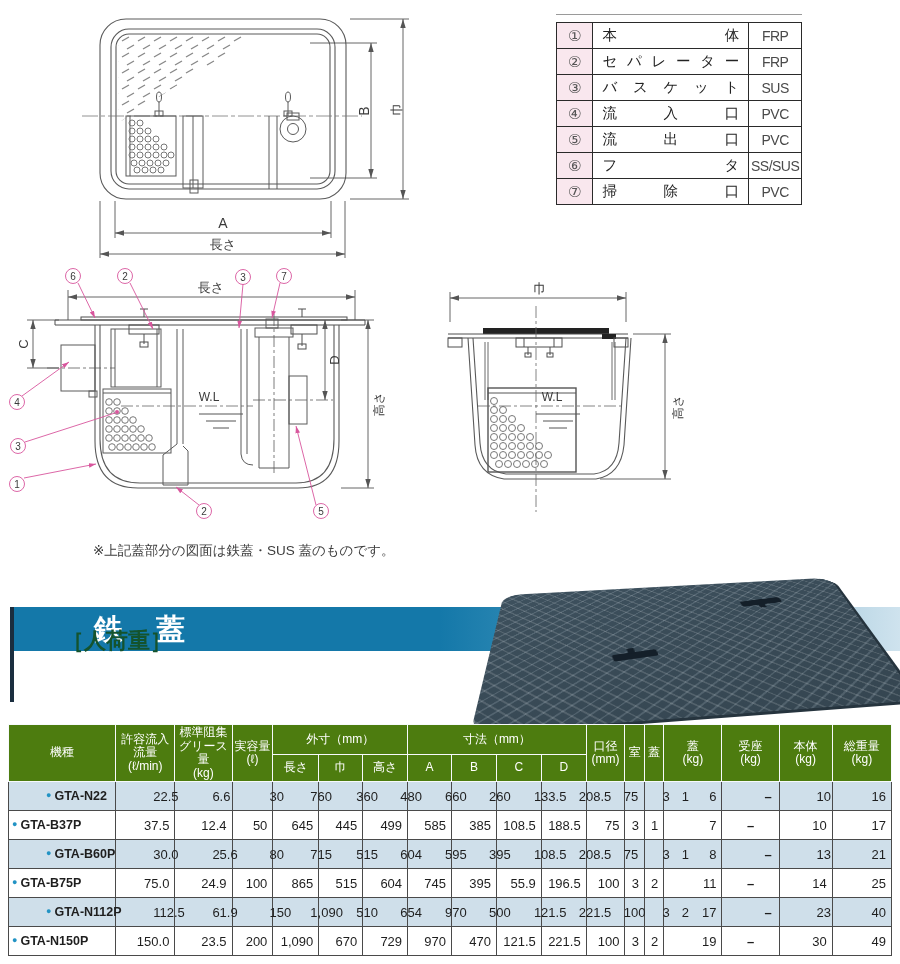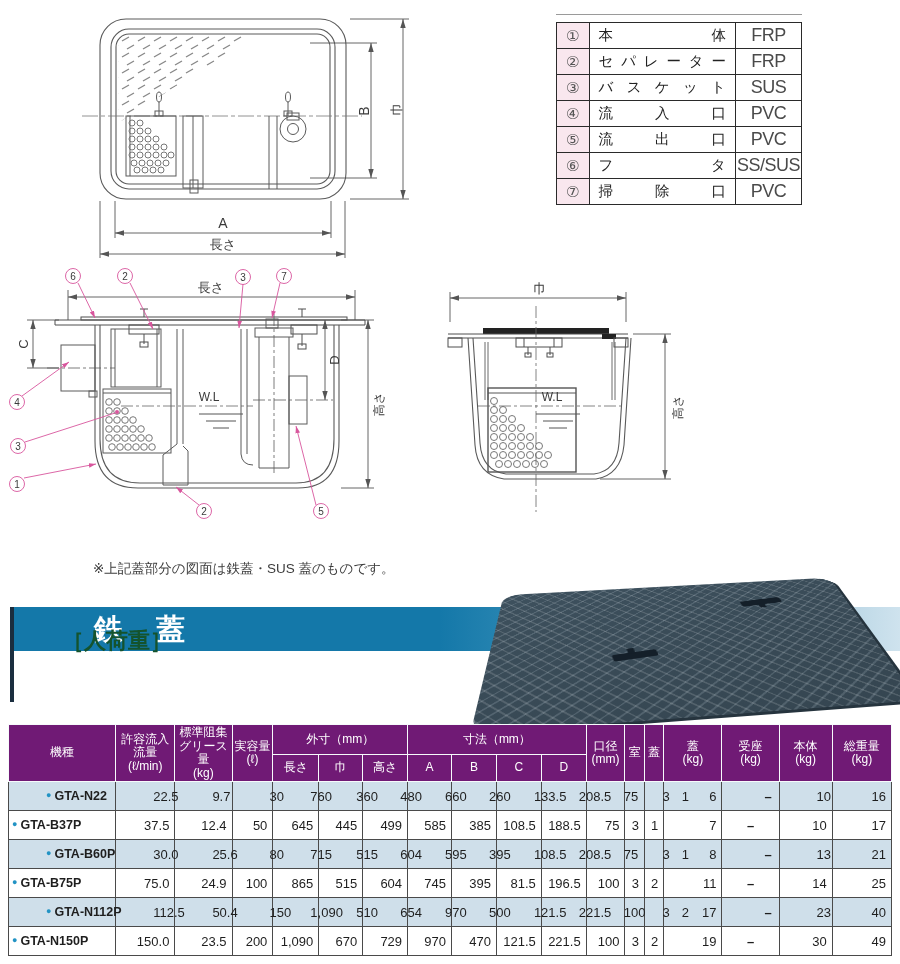--- a/index.html
+++ b/index.html
@@ -6,25 +6,25 @@
   .page{position:relative;width:900px;height:964px;background:#fff;overflow:hidden;
         font-family:"Liberation Sans","DejaVu Sans",sans-serif;color:#222;}
   svg text{font-family:"Liberation Sans","DejaVu Sans",sans-serif;fill:#3a3a3a;}
 
   
   .parts-wrap{position:absolute;left:556px;top:14px;width:246px;border-top:1px solid #9a9a9a;padding-top:7px;}
   .parts-table{border-collapse:collapse;width:246px;}
   .parts-table td{border:1px solid #2a2a2a;height:23px;}
   .pt-no{width:38px;background:#f9e7ee;text-align:center;font-size:15px;color:#555;}
   .pt-name{width:148px;padding:0 9px;font-size:14.5px;color:#222;}
-  .pt-mat{width:50px;text-align:center;font-size:18px;color:#4a4a4a;letter-spacing:-0.5px;}
+  .pt-mat{width:50px;text-align:center;font-size:14px;color:#4a4a4a;letter-spacing:-0.5px;}
   .jchars{display:flex;justify-content:space-between;align-items:center;}
 
   
-  .note{position:absolute;left:93px;top:560px;font-size:13.5px;color:#3c3c3c;}
+  .note{position:absolute;left:93px;top:542px;font-size:13.5px;color:#3c3c3c;}
 
   
   .leftbar{position:absolute;left:10px;top:607px;width:4px;height:95px;background:#1b2e3f;}
   .banner{position:absolute;left:14px;top:607px;width:886px;height:44px;
           background:linear-gradient(90deg,#1478a9 0%,#1478a9 48%,#4c9cc0 70%,#a6cadd 88%,#cfe3ee 100%);}
   .banner-title{padding-left:80px;line-height:44px;font-size:29px;font-weight:bold;color:#fff;letter-spacing:2px;}
   .subtitle{position:absolute;left:62px;top:626px;font-size:22px;font-weight:bold;color:#14532d;}
 
   
   .lid-stage{position:absolute;left:468px;top:568px;width:432px;height:160px;perspective:700px;perspective-origin:50% 10%;}
@@ -37,21 +37,21 @@
      box-shadow:3px 4px 0 #26343e;}
   .lid-handle{position:absolute;background:#141f29;border-radius:3px;}
   .lid-handle.h1{left:31%;top:56%;width:44px;height:12px;transform:rotate(-8deg);}
   .lid-handle.h1::after{content:"";position:absolute;left:16px;top:-8px;width:7px;height:10px;background:#141f29;}
   .lid-handle.h2{left:69%;top:18%;width:46px;height:12px;transform:rotate(-8deg);}
   .lid-handle.h2::after{content:"";position:absolute;left:18px;top:9px;width:7px;height:10px;background:#141f29;}
 
   
   .spec-wrap{position:absolute;left:8px;top:724px;}
   .spec{border-collapse:collapse;table-layout:fixed;width:884px;}
-  .spec th{background:#701a75;color:#fff;font-weight:normal;border:1px solid #f7fafc;
+  .spec th{background:#4d7c0f;color:#fff;font-weight:normal;border:1px solid #f7fafc;
            font-size:12px;line-height:1.13;white-space:pre-line;padding:1px 0;}
   .spec thead tr:first-child th{height:25px;}
   .spec thead tr:last-child th{height:22px;}
   .spec td{border:1px solid #4a4a4a;font-size:13px;color:#1e1e1e;height:26px;
            text-align:right;padding:1px 5px 1px 2px;background:#fff;}
   .spec tr.alt td{background:#cfdfea;padding-left:37px;}
   .spec td.model{text-align:left;padding-left:3px;font-weight:bold;font-size:12.5px;white-space:nowrap;}
   .spec td.dash{text-align:center;padding:1px 2px;font-weight:bold;}
   .bullet{color:#2293c4;font-size:9px;vertical-align:2px;margin-right:3px;}
 </style>
@@ -570,21 +570,21 @@
           <th>A</th>
           <th>B</th>
           <th>C</th>
           <th>D</th>
         </tr>
       </thead>
       <tbody>
         <tr class="alt">
           <td class="model"><span class="bullet">●</span><span>GTA-N22</span></td>
           <td>22.5</td>
-          <td>9.7</td>
+          <td>6.6</td>
           <td>30</td>
           <td>760</td>
           <td>360</td>
           <td>480</td>
           <td>660</td>
           <td>260</td>
           <td>133.5</td>
           <td>208.5</td>
           <td>75</td>
           <td>3</td>
@@ -637,34 +637,34 @@
         <tr>
           <td class="model"><span class="bullet">●</span><span>GTA-B75P</span></td>
           <td>75.0</td>
           <td>24.9</td>
           <td>100</td>
           <td>865</td>
           <td>515</td>
           <td>604</td>
           <td>745</td>
           <td>395</td>
-          <td>81.5</td>
+          <td>55.9</td>
           <td>196.5</td>
           <td>100</td>
           <td>3</td>
           <td>2</td>
           <td>11</td>
           <td class="dash">–</td>
           <td>14</td>
           <td>25</td>
         </tr>
         <tr class="alt">
           <td class="model"><span class="bullet">●</span><span>GTA-N112P</span></td>
           <td>112.5</td>
-          <td>50.4</td>
+          <td>61.9</td>
           <td>150</td>
           <td>1,090</td>
           <td>510</td>
           <td>654</td>
           <td>970</td>
           <td>500</td>
           <td>121.5</td>
           <td>221.5</td>
           <td>100</td>
           <td>3</td>

